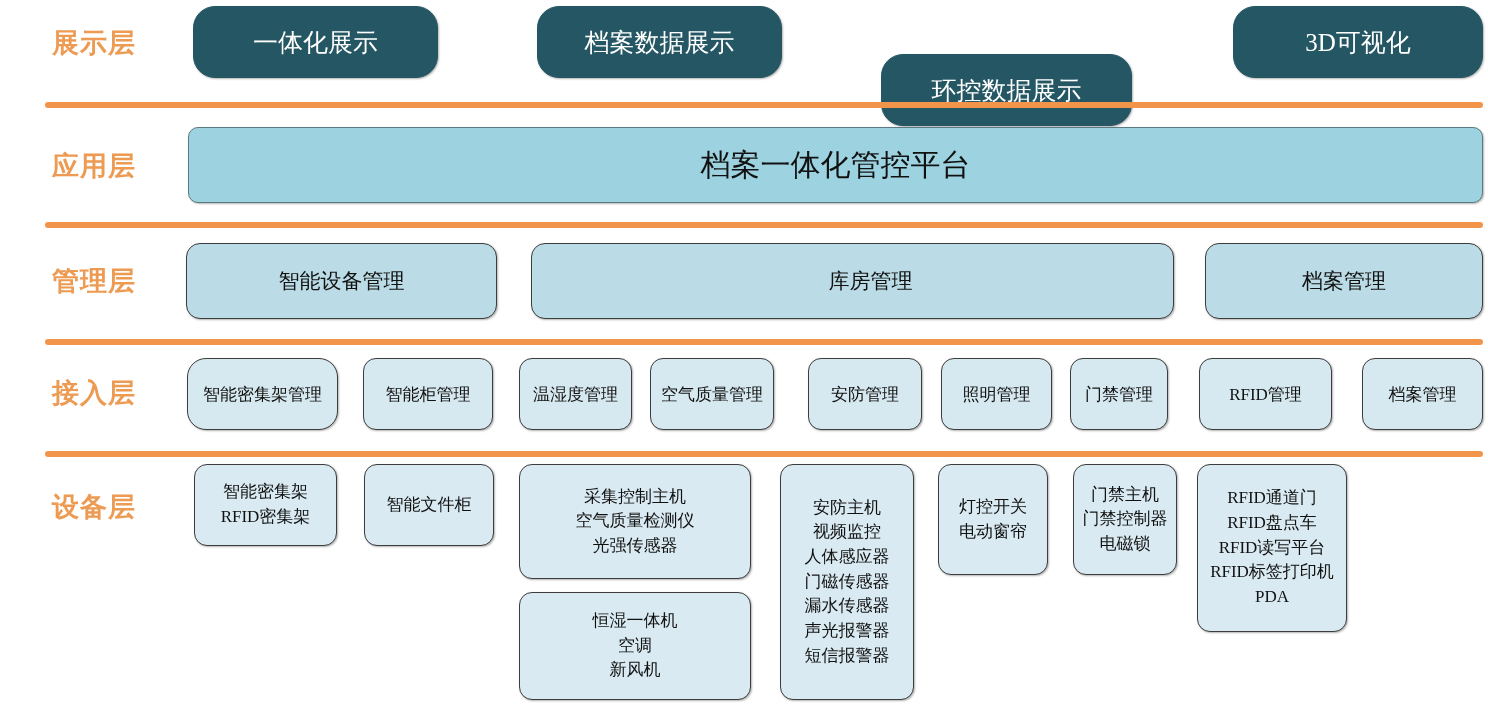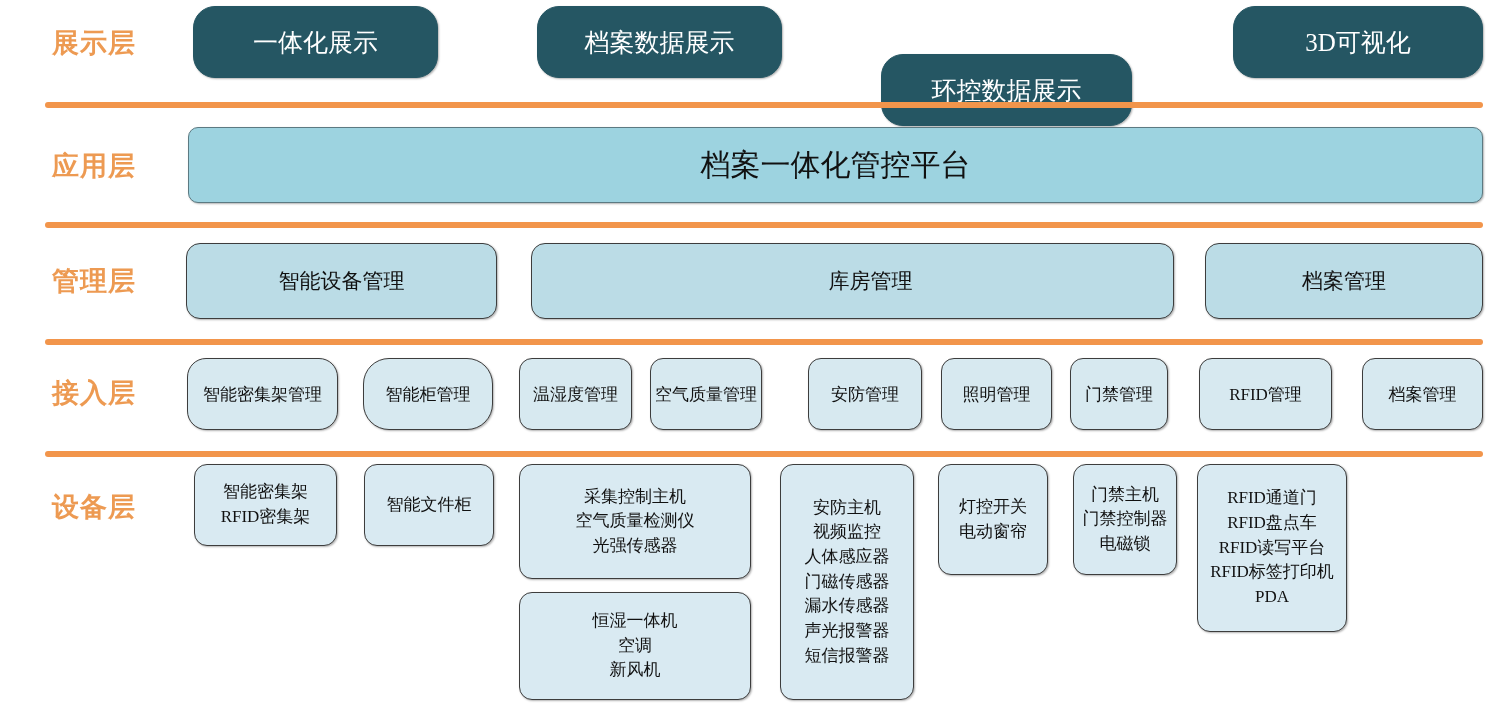--- a/index.html
+++ b/index.html
@@ -133,25 +133,25 @@
   <div class="node mgmt" style="left:531px; top:243px; width:643px; height:76px;padding-left:36px;">库房管理</div>
 
   <div class="node mgmt" style="left:1205px; top:243px; width:278px; height:76px;">档案管理</div>
 
   <div class="separator" style="top:339px;"></div>
 
   <div class="layer-label" style="left:52px; top:380px;">接入层</div>
 
   <div class="node access" style="left:187px; top:358px; width:151px; height:72px;border-radius:19px;">智能密集架管理</div>
 
-  <div class="node access" style="left:363px; top:358px; width:130px; height:72px;border-radius:26px;">智能柜管理</div>
+  <div class="node access" style="left:363px; top:358px; width:130px; height:72px;">智能柜管理</div>
 
   <div class="node access" style="left:519px; top:358px; width:113px; height:72px;">温湿度管理</div>
 
-  <div class="node access" style="left:650px; top:358px; width:112px; height:72px;">空气质量管理</div>
+  <div class="node access" style="left:650px; top:358px; width:124px; height:72px;">空气质量管理</div>
 
   <div class="node access" style="left:808px; top:358px; width:114px; height:72px;">安防管理</div>
 
   <div class="node access" style="left:941px; top:358px; width:111px; height:72px;">照明管理</div>
 
   <div class="node access" style="left:1070px; top:358px; width:98px; height:72px;">门禁管理</div>
 
   <div class="node access" style="left:1199px; top:358px; width:133px; height:72px;">RFID管理</div>
 
   <div class="node access" style="left:1362px; top:358px; width:121px; height:72px;">档案管理</div>

